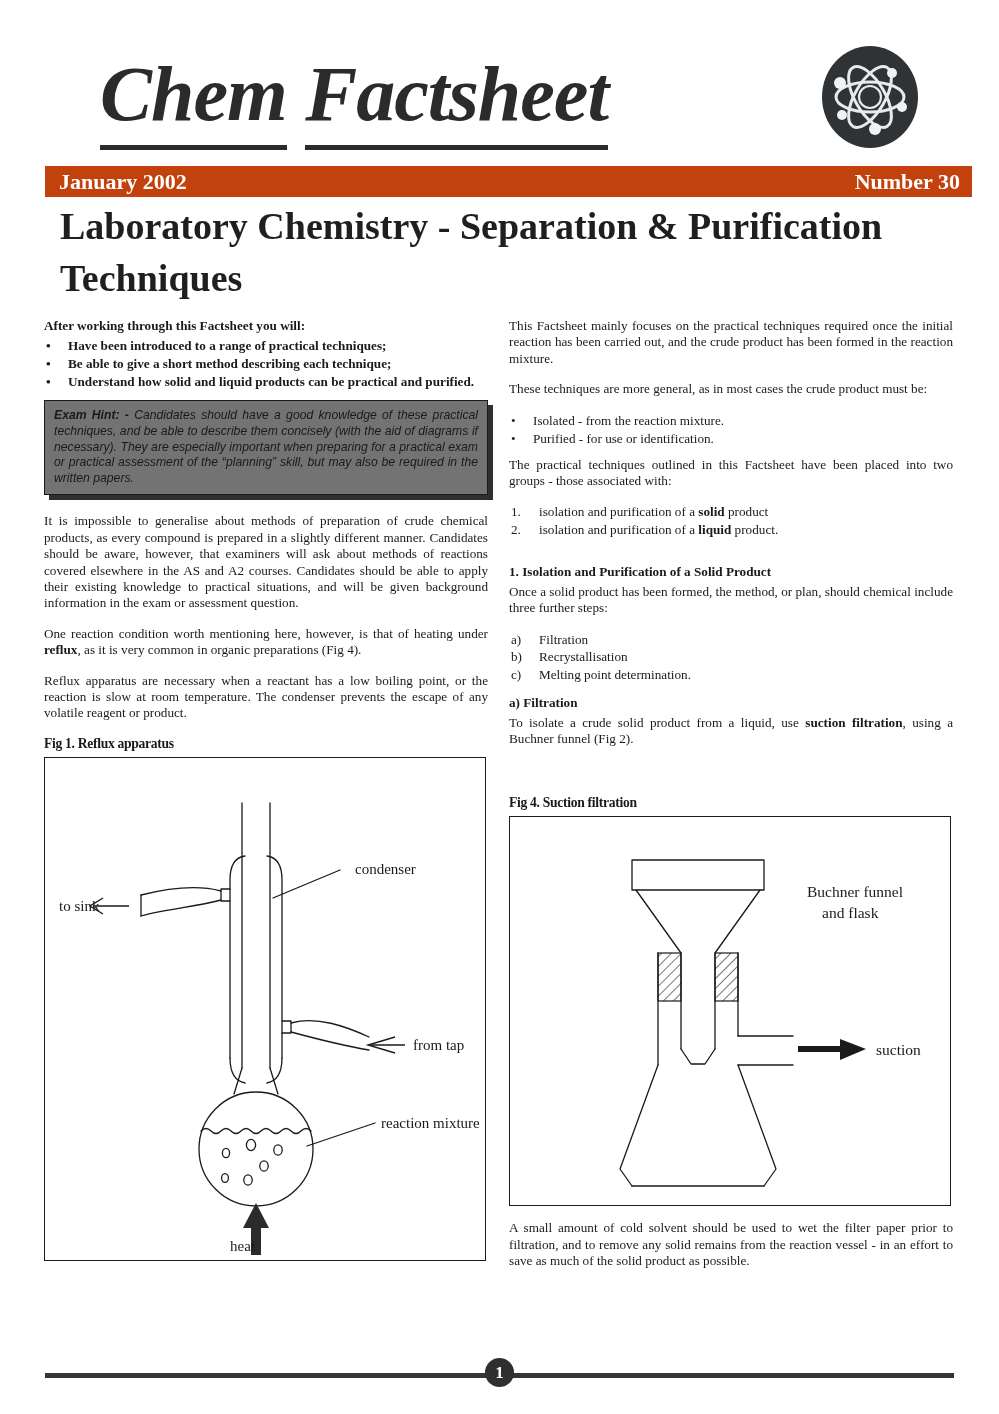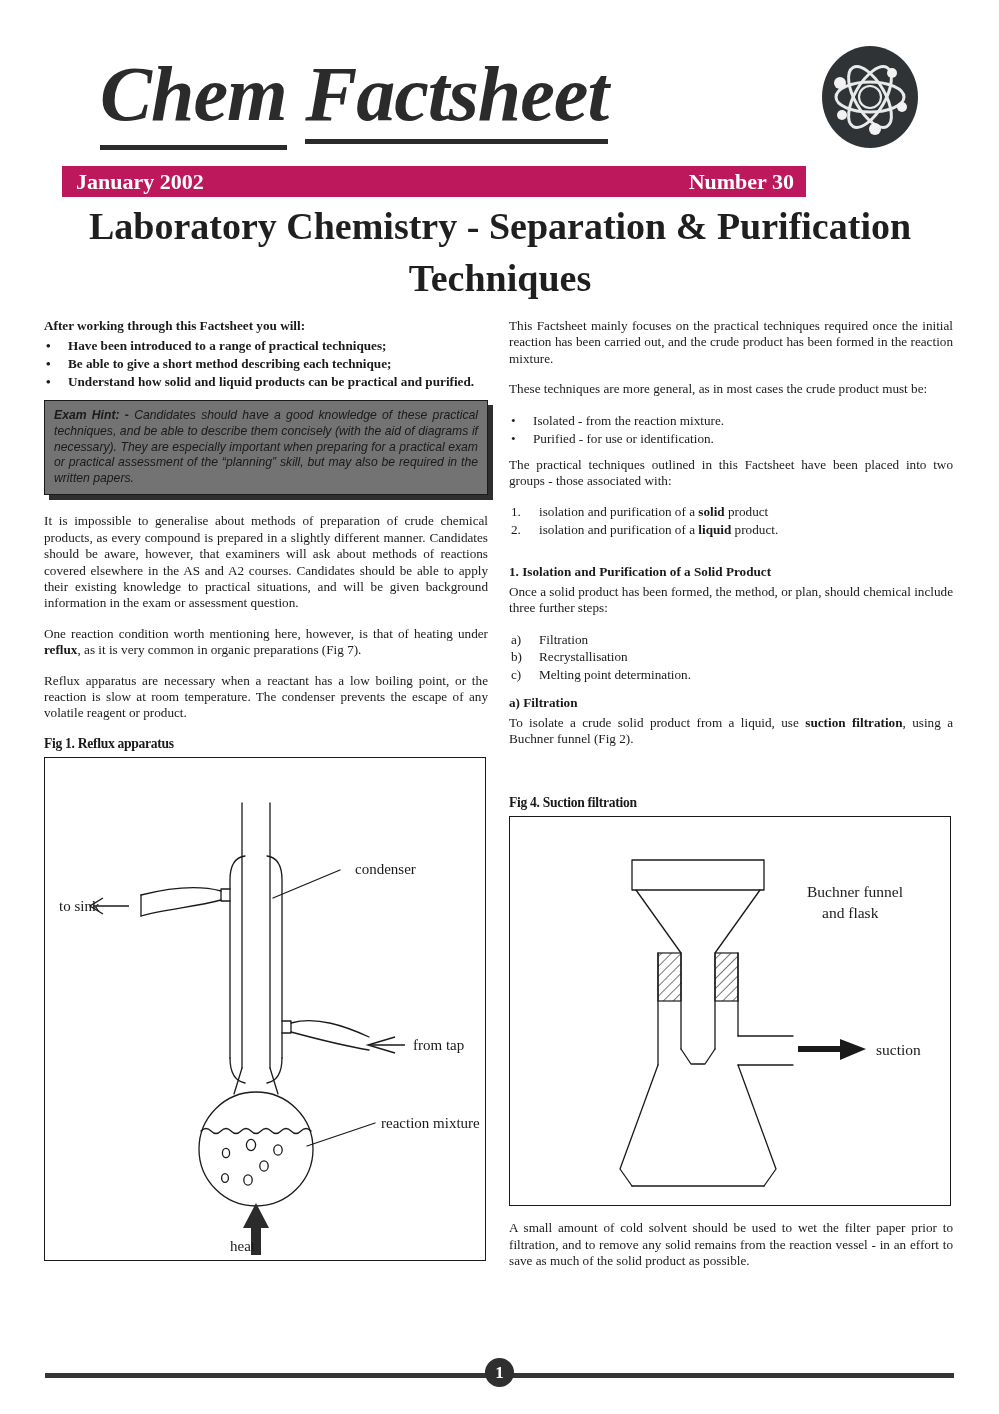--- a/index.html
+++ b/index.html
@@ -36,34 +36,34 @@
     font-style: italic;
     font-weight: bold;
     font-size: 78px;
     letter-spacing: -1px;
     color: #2b2b2b;
     white-space: nowrap;
     line-height: 100px;
   }
   .masthead-title .w1 { border-bottom: 5px solid #2b2b2b; padding-bottom: 8px; }
   .masthead-title .gap { border-bottom: none; }
-  .masthead-title .w2 { border-bottom: 5px solid #2b2b2b; padding-bottom: 2px; }
+  .masthead-title .w2 { border-bottom: 5px solid #2b2b2b; padding-bottom: 8px; }
 
   .atom-logo {
     position: absolute;
     left: 775px; top: 3px;
     width: 100px; height: 104px;
   }
 
   
   .datebar {
     position: absolute;
-    left: 62px; top: 166px;
-    width: 744px; height: 31px;
-    background: #be185d;
+    left: 45px; top: 166px;
+    width: 927px; height: 31px;
+    background: #c2410c;
     color: #ffffff;
   }
   .datebar .dleft {
     position: absolute;
     left: 14px; top: 3px;
     font-size: 22px;
     font-weight: bold;
     font-family: "Liberation Serif", "DejaVu Serif", serif;
   }
   .datebar .dright {
@@ -72,21 +72,21 @@
     font-size: 22px;
     font-weight: bold;
     font-family: "Liberation Serif", "DejaVu Serif", serif;
   }
 
   
   .doc-title {
     position: absolute;
     left: 60px; top: 200px;
     width: 880px;
-    text-align: center;
+    text-align: left;
     font-size: 38px;
     font-weight: bold;
     line-height: 52px;
     color: #1f1f1f;
     font-family: "Liberation Serif", "DejaVu Serif", serif;
   }
 
   
   .col-left {
     position: absolute;
@@ -266,21 +266,21 @@
       <li><span class="bu">•</span><span>Understand how solid and liquid products can be practical and purified.</span></li>
     </ul>
 
     <div class="hint-wrap">
       <div class="hint-shadow"></div>
       <div class="hint-box"><b>Exam Hint: -</b><span> Candidates should have a good knowledge of these practical techniques, and be able to describe them concisely (with the aid of diagrams if necessary).  They are especially important when preparing for a practical exam or practical assessment of the “planning” skill, but may also be required in the written papers.</span></div>
     </div>
 
     <p class="body">It is impossible to generalise about methods of preparation of crude chemical products, as every compound is prepared in a slightly different manner. Candidates should be aware, however, that examiners will ask about methods of reactions covered elsewhere in the AS and A2 courses.  Candidates should be able to apply their existing knowledge to practical situations, and will be given background information in the exam or assessment question.</p>
 
-    <p class="body"><span>One reaction condition worth mentioning here, however, is that of heating under </span><b>reflux</b><span>, as it is very common in organic preparations (Fig 7).</span></p>
+    <p class="body"><span>One reaction condition worth mentioning here, however, is that of heating under </span><b>reflux</b><span>, as it is very common in organic preparations (Fig 4).</span></p>
 
     <p class="body">Reflux apparatus are necessary when a reactant has a low boiling point, or the reaction is slow at room temperature.  The condenser prevents the escape of any volatile reagent or product.</p>
 
     <div class="fig-caption">Fig 1. Reflux apparatus</div>
 
     <div class="fig-box" id="fig1-box">
       <svg class="fig-svg" width="437" height="499" viewBox="0 0 437 499" aria-hidden="true">
         <g fill="none" stroke="#1a1a1a" stroke-width="1.3" stroke-linejoin="round" stroke-linecap="round">
 
           <line x1="197" y1="45" x2="197" y2="310"></line>

